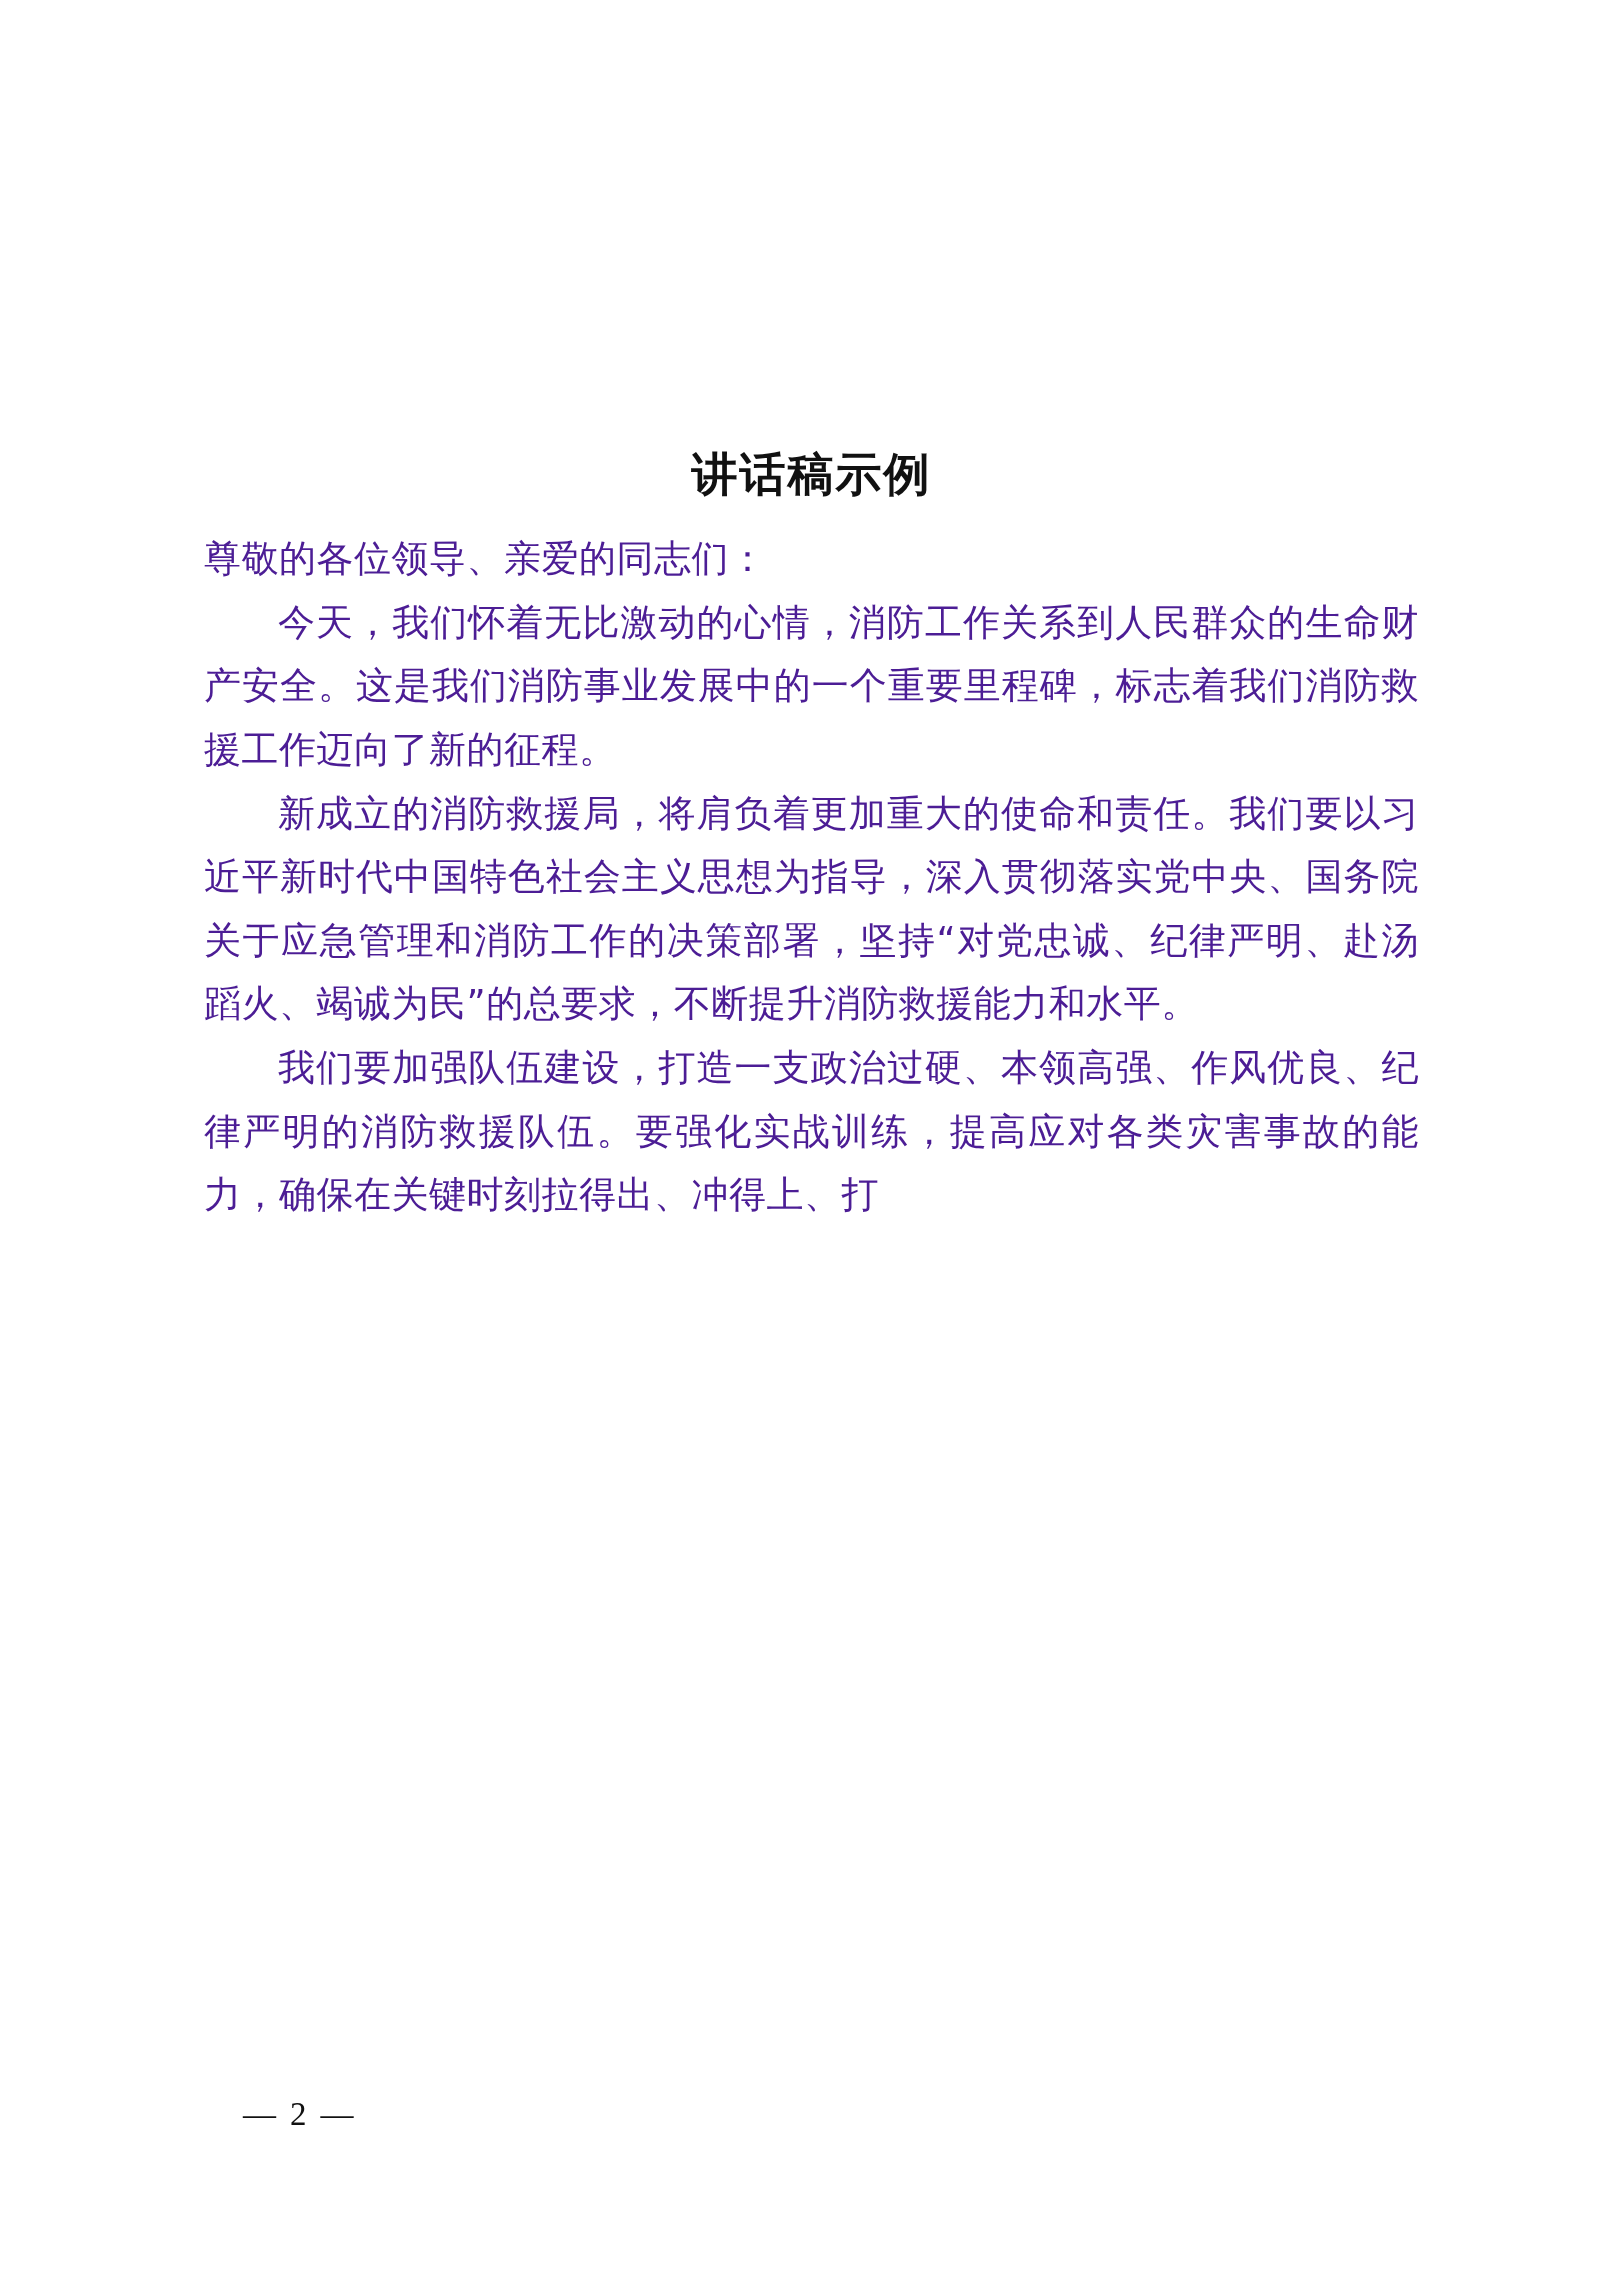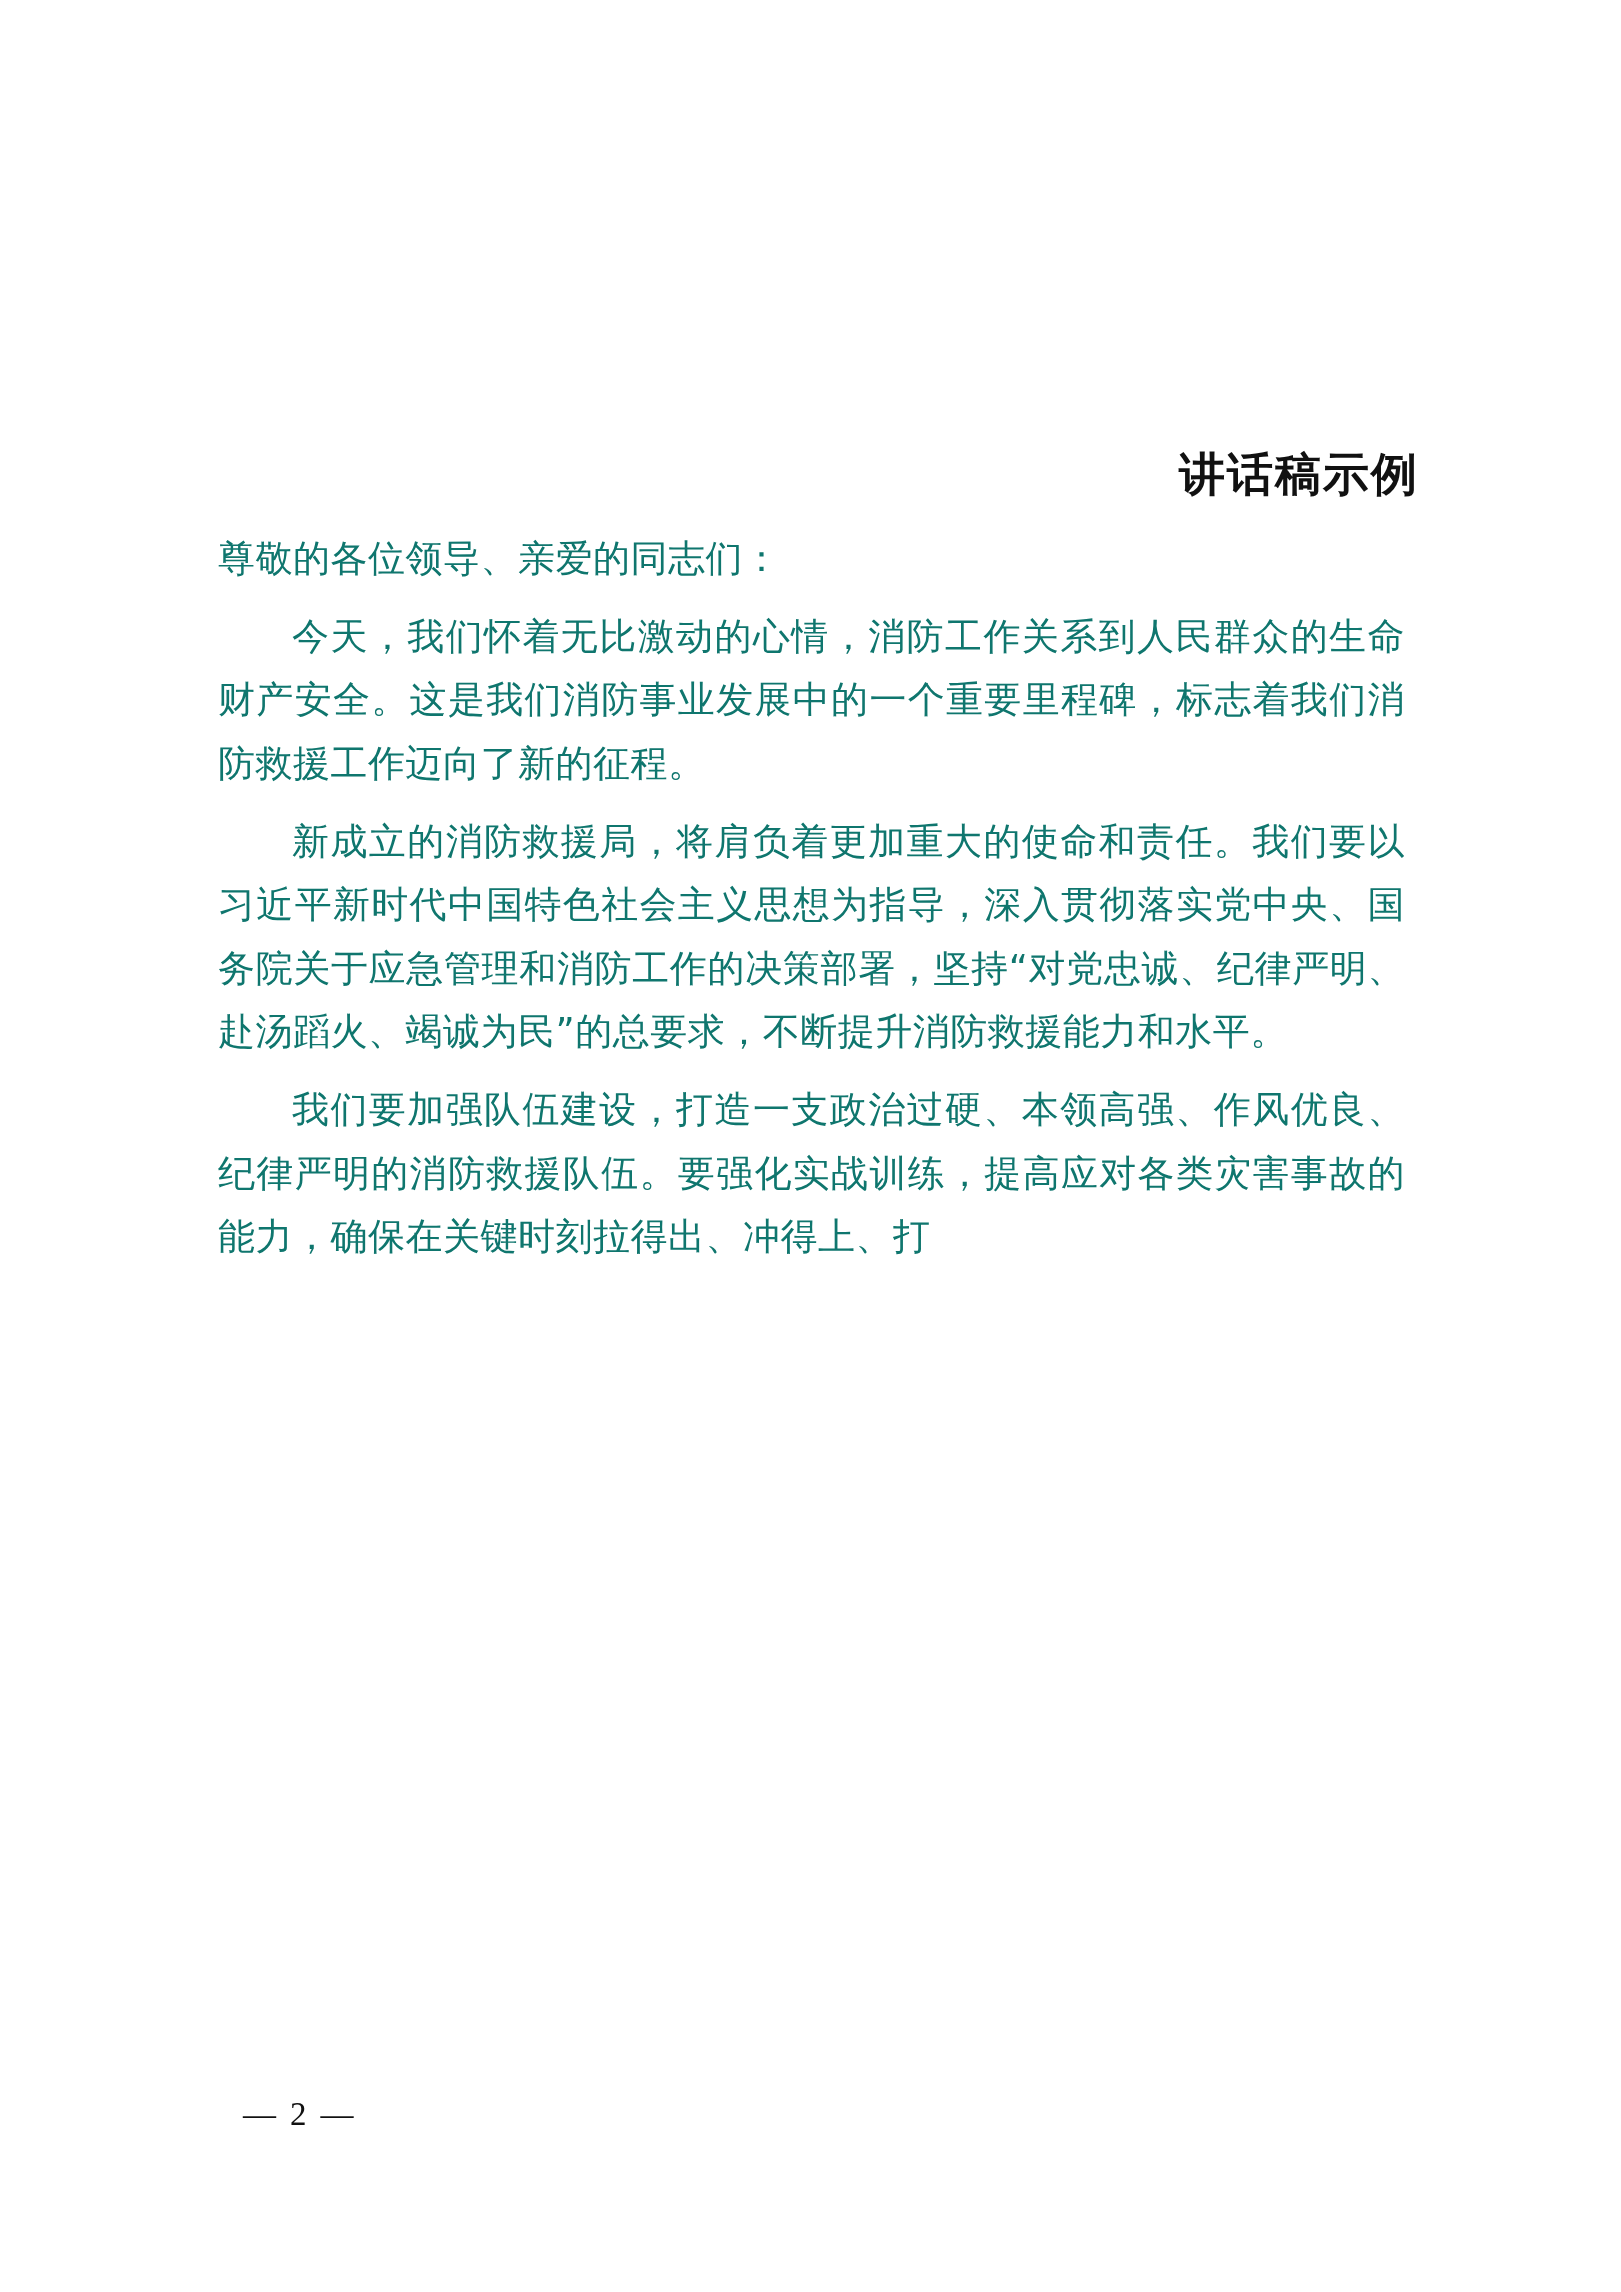--- a/index.html
+++ b/index.html
@@ -23,36 +23,36 @@
     height: 2293px;
     background: #ffffff;
   }
   .content {
     position: absolute;
     left: 204px;
     top: 446px;
     width: 1215px;
   }
   .doc-title {
-    text-align: right;
+    text-align: center;
     font-size: 46px;
     font-weight: bold;
     letter-spacing: 2px;
     line-height: 1.25;
     margin: 0 0 23.5px 0;
     color: #111111;
   }
   .para {
     font-size: 37px;
     line-height: 1.72;
-    margin: 14px;
+    margin: 0;
     text-align: justify;
     text-justify: inter-ideograph;
     letter-spacing: 0.5px;
-    color: #0f766e;
+    color: #4c1d95;
   }
   .para.indent {
     text-indent: 2em;
   }
   .footer {
     position: absolute;
     left: 243px;
     top: 2096px;
     font-size: 33px;
     letter-spacing: 2.9px;

